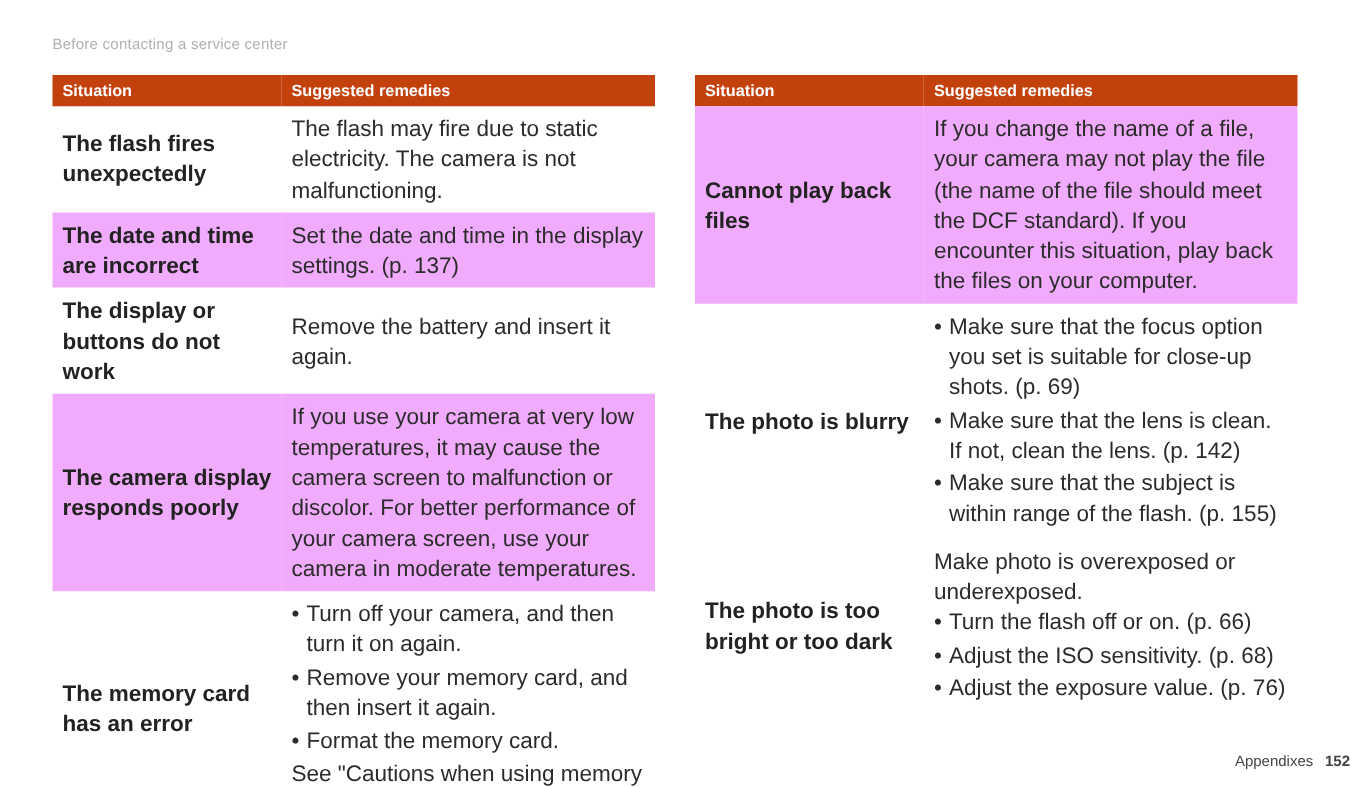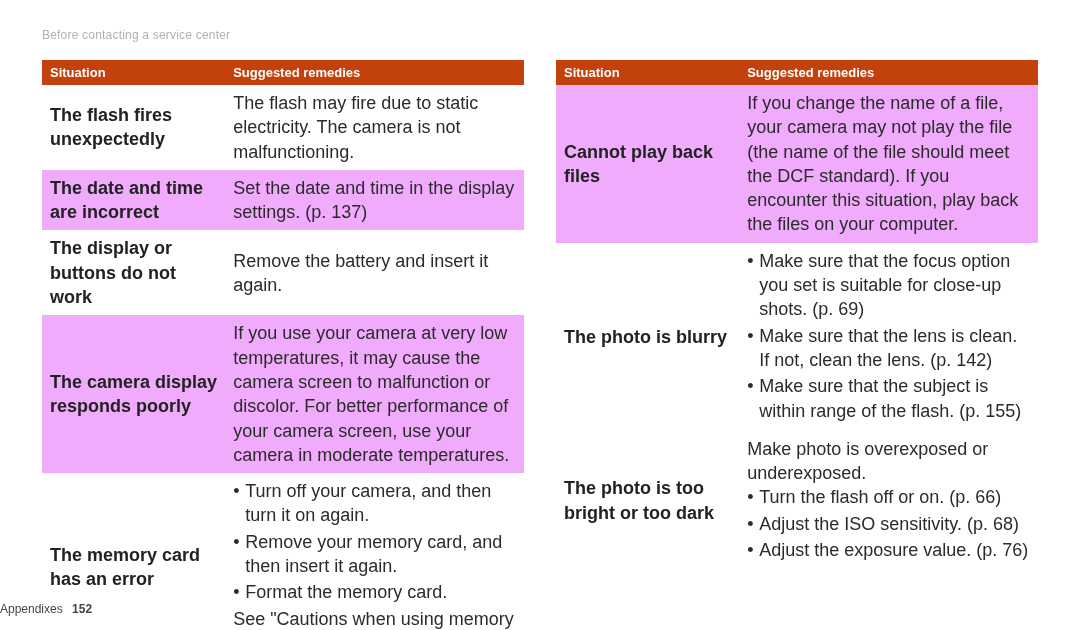--- a/index.html
+++ b/index.html
@@ -68,21 +68,21 @@
     content: "•";
     position: absolute;
     left: 0;
     top: 0;
   }
   .footer {
     position: absolute;
     bottom: 14px;
     left: 0;
     right: 0;
-    text-align: left;
+    text-align: right;
     font-size: 12px;
     color: #444;
   }
   .footer .pn {
     font-weight: 700;
     margin-left: 6px;
   }
 </style>
 </head>
 <body>

